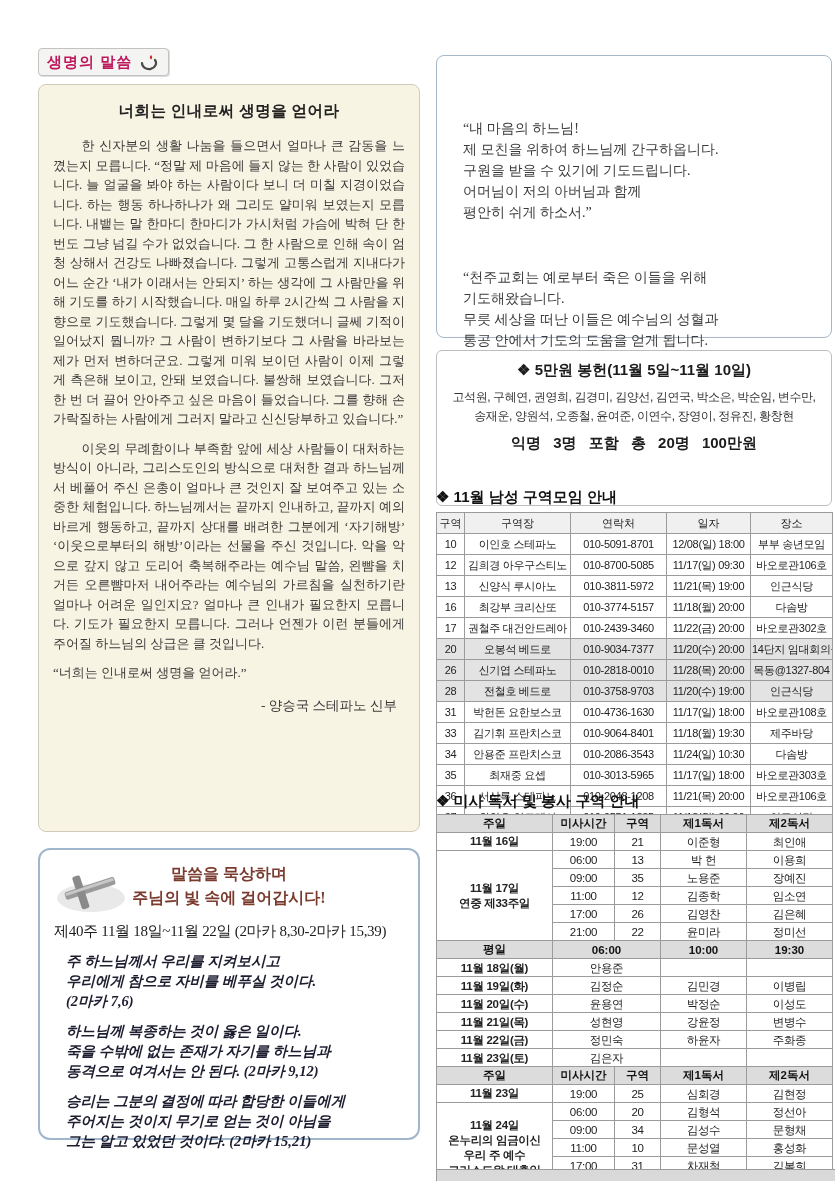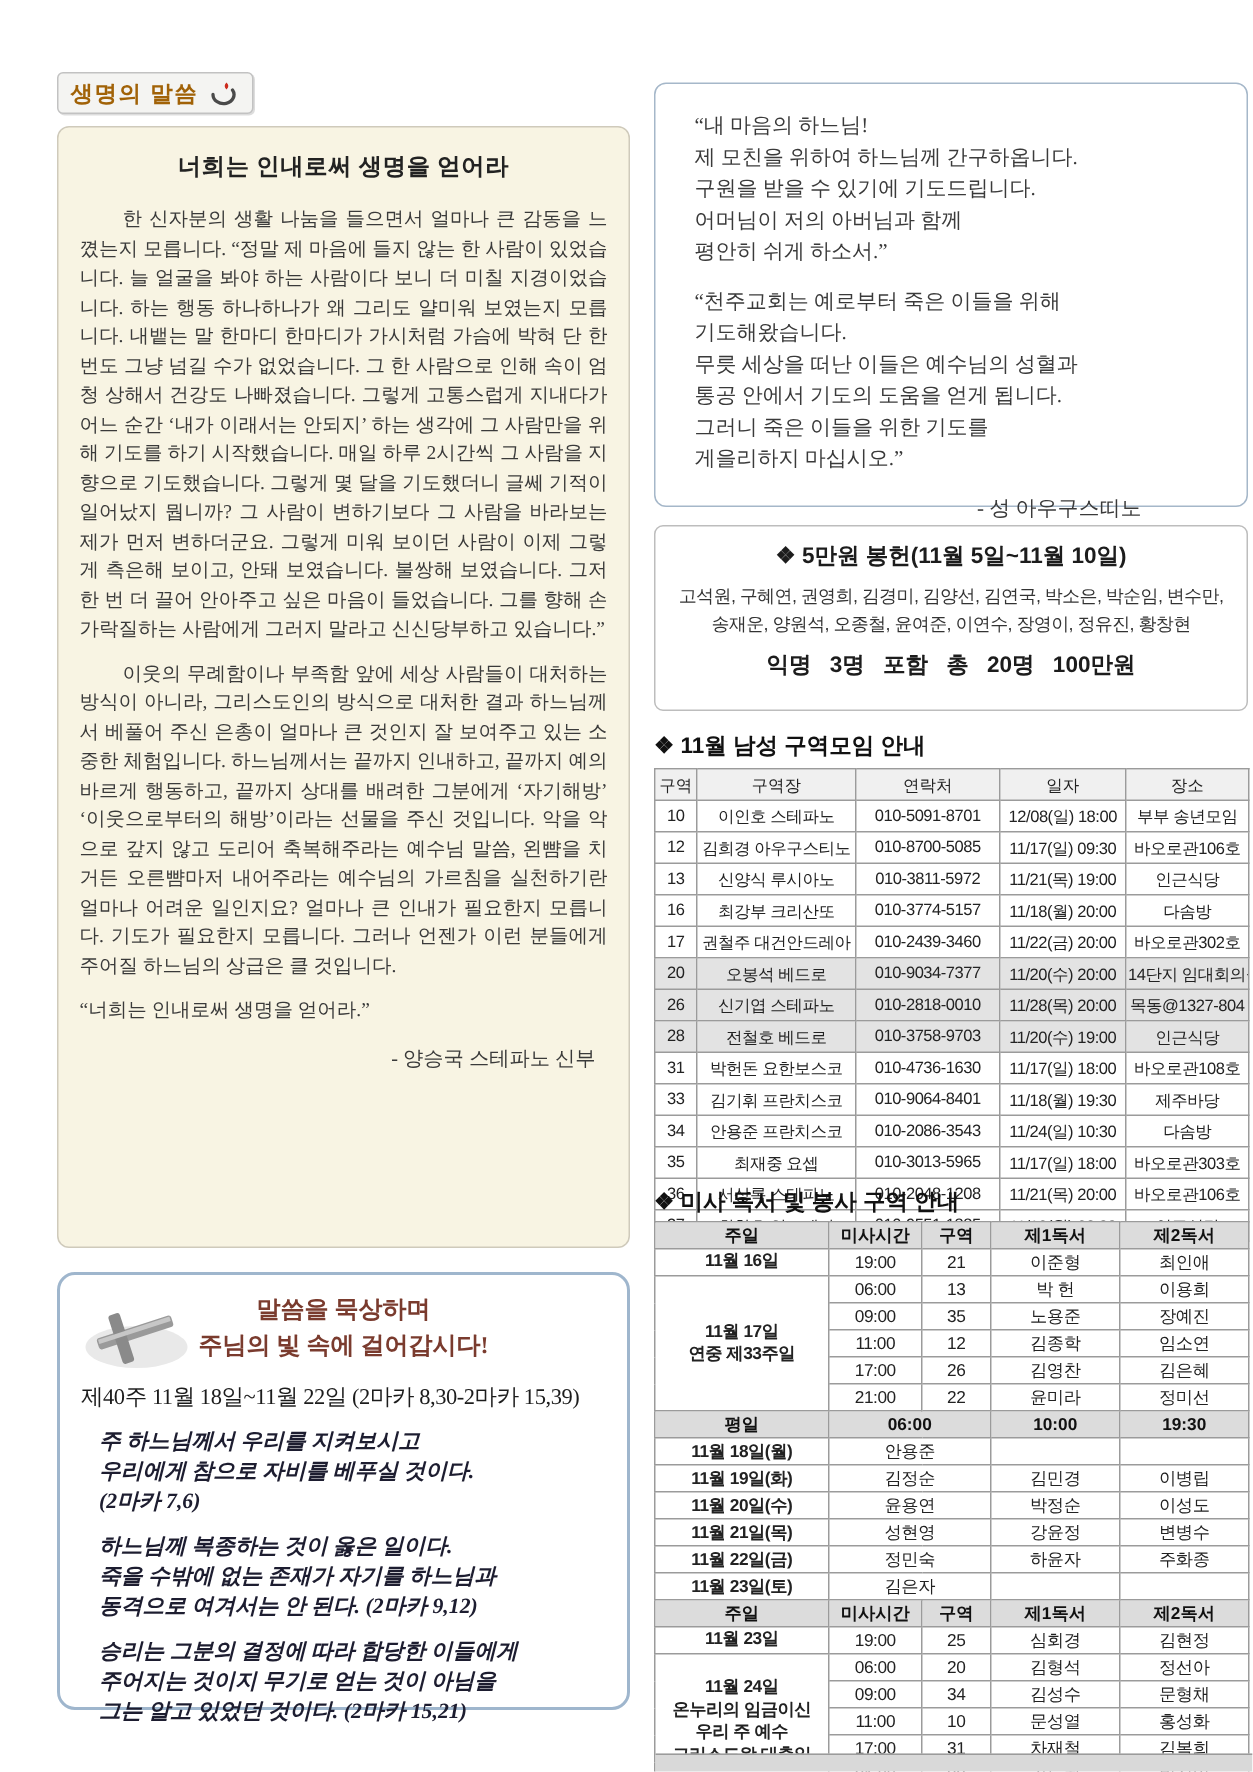--- a/index.html
+++ b/index.html
@@ -7,21 +7,21 @@
     width:835px;height:1181px;position:relative;background:#ffffff;
     font-family:"Liberation Sans",sans-serif;color:#333;
     -webkit-font-smoothing:antialiased;overflow:hidden;
   }
   
   .badge{
     position:absolute;left:38px;top:48px;height:26px;padding:0 10px 0 8px;
     border:1px solid #c2c2c2;border-radius:4px;background:#f4f4f2;
     display:flex;align-items:center;gap:6px;box-shadow:1px 1px 0 #ddd;
   }
-  .badge .label{font-size:15px;font-weight:bold;color:#a16207;letter-spacing:1px;}
+  .badge .label{font-size:15px;font-weight:bold;color:#be185d;letter-spacing:1px;}
   
   .reflection{
     position:absolute;left:38px;top:84px;width:382px;height:748px;
     background:#f8f4e3;border:1px solid #cfcabb;border-radius:8px;
     padding:16px 14px 10px 14px;box-sizing:border-box;
     font-family:"Liberation Serif",serif;
   }
   .reflection h2{
     margin:0 0 14px 0;text-align:center;font-size:15.5px;font-weight:bold;color:#222;
     letter-spacing:0.5px;
@@ -44,24 +44,24 @@
   .med-title{margin:2px 0 0 0;text-align:center;font-size:16px;font-weight:bold;color:#7a3b2e;line-height:24px;}
   .med-week{margin:12px 0 6px 0;font-size:15px;color:#1c1c1c;letter-spacing:-0.3px;}
   .med-quote{margin:10px 0 0 12px;font-size:14.5px;font-weight:bold;color:#1d1d30;line-height:20px;font-style:italic;}
   
   .prayer{
     position:absolute;left:436px;top:55px;width:396px;height:283px;
     background:#fff;border:1px solid #a5b7c9;border-radius:8px;
     padding:18px 10px 10px 26px;box-sizing:border-box;
     font-family:"Liberation Serif",serif;font-size:14px;line-height:21px;color:#3a3a3a;
   }
-  .prayer .stanza{margin-bottom:12px;}
+  .prayer .stanza{margin-bottom:12px;margin-top:44px;}
   .prayer .sign{text-align:right;padding-right:60px;font-size:14px;margin-top:4px;}
   .offering{
-    position:absolute;left:436px;top:350px;width:396px;height:124px;
+    position:absolute;left:436px;top:350px;width:396px;height:156px;
     background:#fff;border:1px solid #bdbdbd;border-radius:6px;
     padding:8px 10px;box-sizing:border-box;text-align:center;
   }
   .offering .title{font-size:15px;font-weight:bold;color:#1c1c1c;margin:2px 0 8px 0;}
   .offering .names{font-size:12px;color:#333;line-height:19px;text-align:center;letter-spacing:-0.4px;}
   .offering .summary{font-size:15px;font-weight:bold;color:#1c1c1c;margin-top:8px;word-spacing:8px;}
   .section-title{
     position:absolute;left:436px;font-size:15px;font-weight:bold;color:#111;
   }
   .sec-group{top:488px;}

